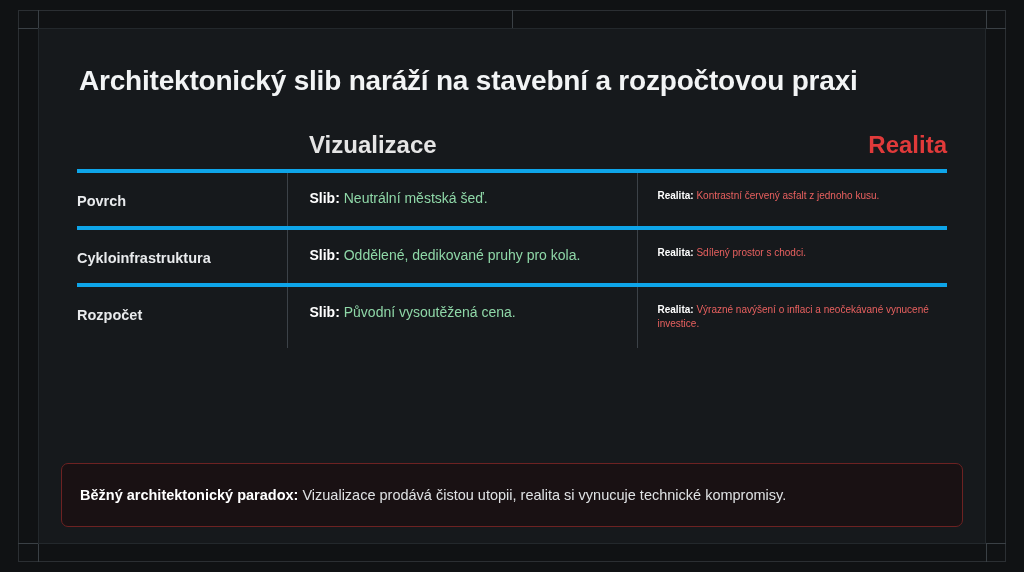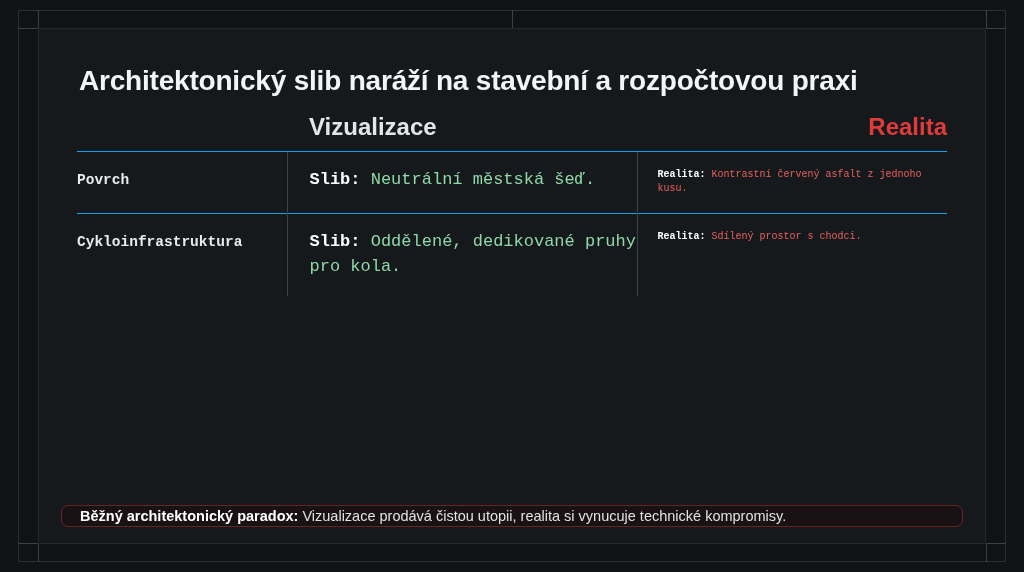--- a/index.html
+++ b/index.html
@@ -58,21 +58,21 @@
     bottom: 0;
     padding: 36px 38px 14px 38px;
     box-sizing: border-box;
   }
 
   .title {
     color: #f2f4f5;
     font-size: 28px;
     font-weight: bold;
     letter-spacing: -0.2px;
-    margin: 0 0 16px 2px;
+    margin: 0 0 34px 2px;
     white-space: nowrap;
   }
 
   table.cmp {
     width: 100%;
     border-collapse: collapse;
     table-layout: fixed;
   }
   table.cmp col.c-label { width: 210px; }
   table.cmp col.c-vis { width: 350px; }
@@ -81,42 +81,41 @@
   .hdr-cell {
     padding: 0 0 10px 0;
     vertical-align: bottom;
     font-size: 24px;
     font-weight: bold;
   }
   .hdr-vis { color: #e5e5e5; padding-left: 22px; }
   .hdr-real { color: #e03a3a; padding-left: 20px; text-align: right; }
 
   table.cmp tbody tr td {
-    border-top: 1px solid #0ea5e9;
+    border-top: 4px solid #0ea5e9;
     padding: 16px 0 17px 0;
     vertical-align: top;
-    font-family: Liberation Mono, monospace;
   }
   table.cmp thead tr td {
     border: none;
   }
 
   .row-label {
     color: #e8eaec;
     font-size: 14.5px;
     font-weight: bold;
     padding-right: 14px !important;
     padding-top: 20px !important;
   }
 
   .cell-vis {
     border-left: 1px solid #3c4248;
     padding-left: 22px !important;
     color: #8fd8a8;
-    font-size: 17px;
+    font-size: 14px;
     line-height: 1.42;
   }
   .cell-real {
     border-left: 1px solid #3c4248;
     padding-left: 20px !important;
     color: #e8605f;
     font-size: 10px;
     line-height: 1.42;
   }
   .lead-vis {
@@ -131,21 +130,21 @@
   .footnote {
     position: absolute;
     left: 22px;
     right: 22px;
     bottom: 16px;
     border: 1px solid #6d2222;
     border-radius: 7px;
     background: #191113;
     color: #dfe2e4;
     font-size: 14.5px;
-    padding: 2px 18px;
+    padding: 23px 18px;
     box-sizing: border-box;
     white-space: nowrap;
     overflow: hidden;
   }
   .footnote b { color: #ffffff; }
 </style>
 </head>
 <body>
 
 <div class="canvas">
@@ -195,20 +194,31 @@
             <td class="row-label">Cykloinfrastruktura</td>
             <td class="cell-vis">
               <span class="lead-vis">Slib:</span>
               <span>Oddělené, dedikované pruhy pro kola.</span>
             </td>
             <td class="cell-real">
               <span class="lead-real">Realita:</span>
               <span>Sdílený prostor s chodci.</span>
             </td>
           </tr>
+          <tr>
+            <td class="row-label">Rozpočet</td>
+            <td class="cell-vis">
+              <span class="lead-vis">Slib:</span>
+              <span>Původní vysoutěžená cena.</span>
+            </td>
+            <td class="cell-real">
+              <span class="lead-real">Realita:</span>
+              <span>Výrazné navýšení o inflaci a neočekávané vynucené investice.</span>
+            </td>
+          </tr>
         </tbody>
       </table>
 
       <div class="footnote">
         <b>Běžný architektonický paradox:</b>
         <span>Vizualizace prodává čistou utopii, realita si vynucuje technické kompromisy.</span>
       </div>
 
     </div>
   </div>

